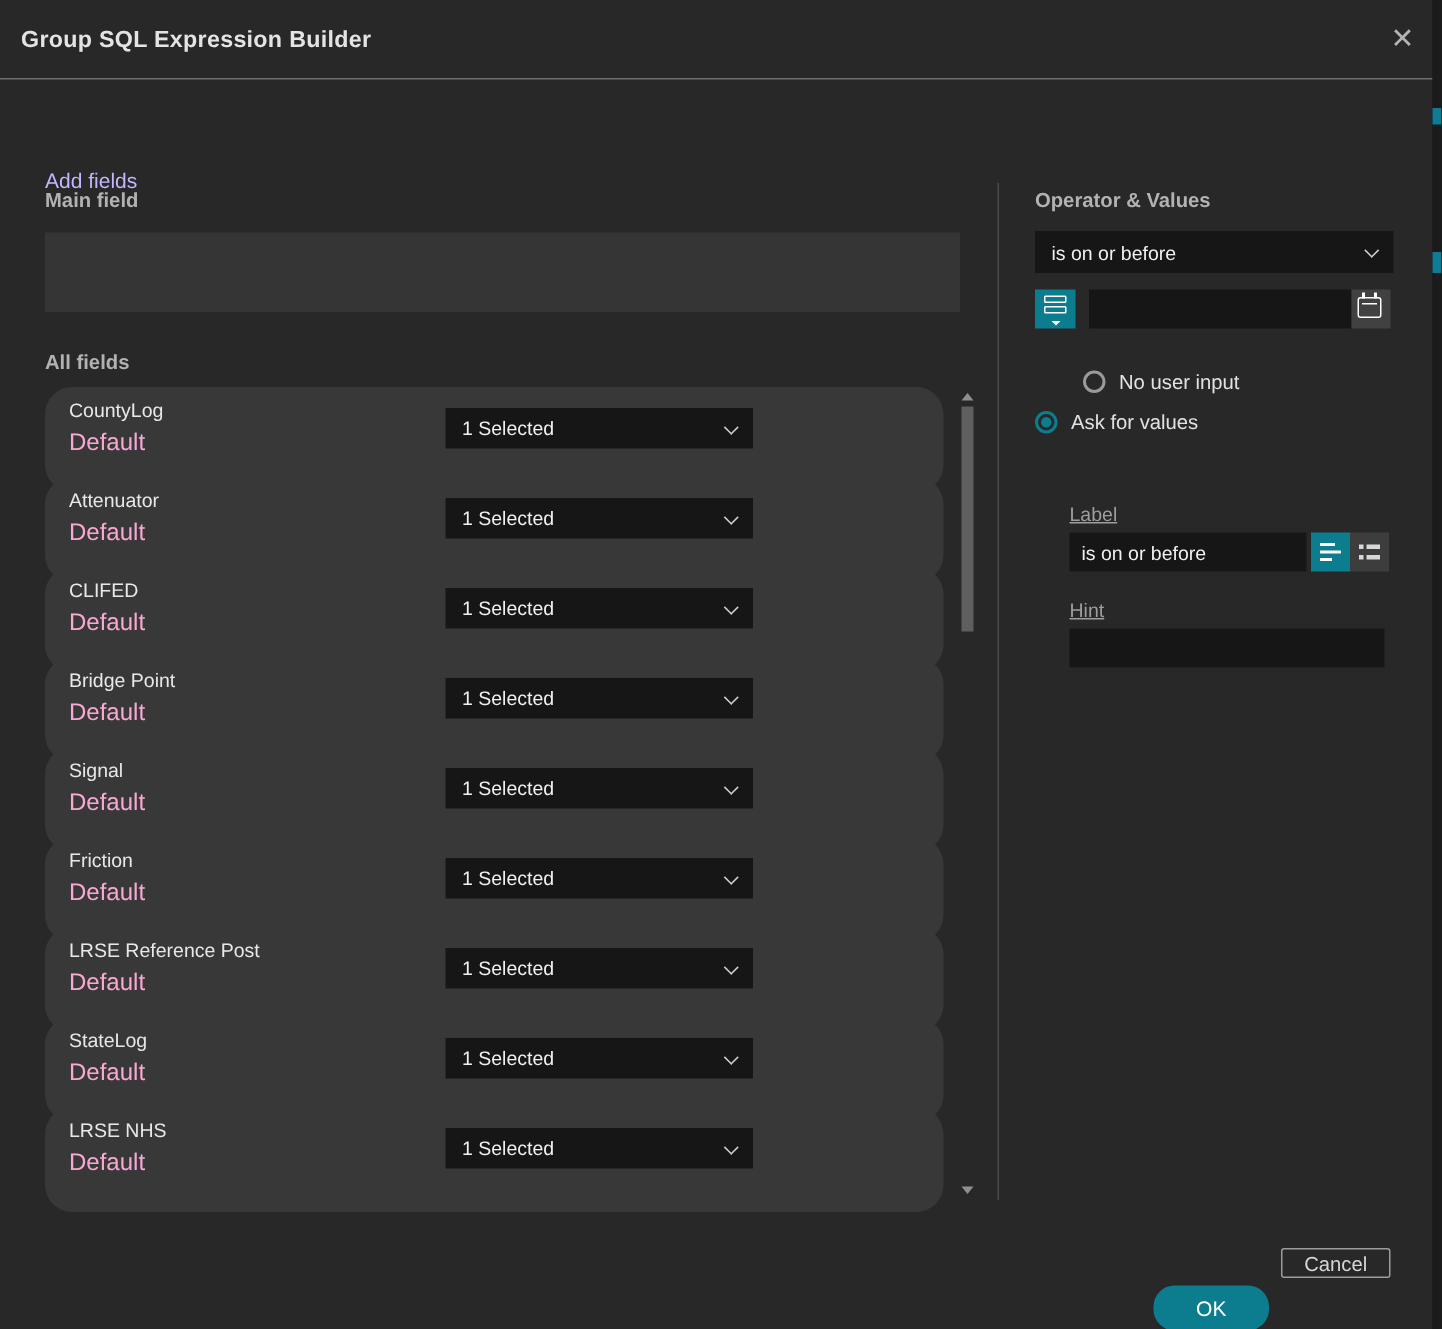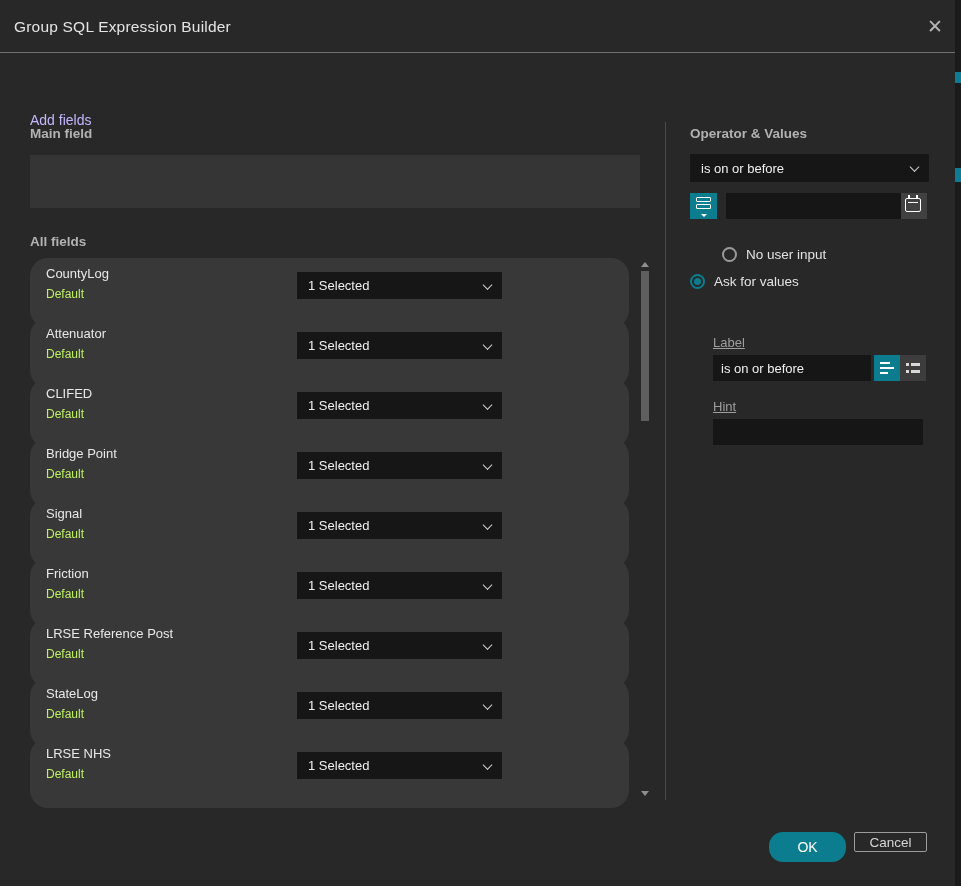--- a/index.html
+++ b/index.html
@@ -5,21 +5,21 @@
   * { margin:0; padding:0; box-sizing:border-box; }
   html,body { width:961px; height:886px; background:#191919; overflow:hidden; }
   body { font-family:"Liberation Sans", sans-serif; position:relative; }
 
   .dialog { position:absolute; left:0; top:0; width:955px; height:886px; background:#282828; }
 
   
   .titlebar { position:absolute; left:0; top:0; width:955px; height:53px;
               border-bottom:1px solid #707070; }
   .title { position:absolute; left:14px; top:0; height:53px; line-height:53px;
-           font-size:15.5px; font-weight:400; color:#e4e4e4; letter-spacing:.2px; }
+           font-size:15.5px; font-weight:700; color:#e4e4e4; letter-spacing:.2px; }
   .close-btn { position:absolute; left:921px; top:13px; width:28px; height:28px;
                color:#b4b4b4; font-size:19px; line-height:28px; text-align:center;
                cursor:pointer; font-weight:300; }
 
   
   .h-add { position:absolute; left:30px; top:84px; font-size:14px; font-weight:400; color:#c4b5fd;margin-top:28px; }
   .h-main { position:absolute; left:30px; top:126px; font-size:13.5px; font-weight:700; color:#b2b2b2; }
   .h-all { position:absolute; left:30px; top:234px; font-size:13.5px; font-weight:700; color:#b2b2b2; }
   .h-op { position:absolute; left:690px; top:126px; font-size:13.5px; font-weight:700; color:#b2b2b2; }
 
@@ -46,21 +46,21 @@
   .cal::after { content:""; position:absolute; top:-4px; left:2px; width:2px; height:4px;
                 background:#f2b33d; box-shadow:8px 0 0 #f2b33d; }
   .cal.white { border-color:#ffffff; left:4px; top:5px; }
   .cal.white::before { border-top-color:#ffffff; }
   .cal.white::after { background:#ffffff; box-shadow:8px 0 0 #ffffff; }
 
   
   .rows { position:absolute; left:30px; top:258px; width:599px; }
   .frow { position:absolute; left:0; width:599px; height:70px; background:#383838;border-radius:18px; }
   .frow .fname { position:absolute; left:16px; top:8px; font-size:13px; color:#e8e8e8; }
-  .frow .fsub  { position:absolute; left:16px; top:29px; font-size:12px; color:#bef264;text-align:right; }
+  .frow .fsub  { position:absolute; left:16px; top:29px; font-size:16px; color:#f9a8d4;text-align:right; }
   .frow .select { left:267px; top:14px; width:205px; height:27px; background:#161616; }
 
   
   .sbar { position:absolute; left:639px; top:258px; width:12px; height:542px; }
   .sb-up, .sb-dn { position:absolute; left:2px; width:0; height:0;
                    border-left:4.5px solid transparent; border-right:4.5px solid transparent; }
   .sb-up { top:4px; border-bottom:5px solid #8f8f8f; }
   .sb-dn { bottom:4px; border-top:5px solid #8f8f8f; }
   .sb-thumb { position:absolute; left:2px; top:13px; width:8px; height:150px; background:#5f5f5f; cursor:grab; }
 
@@ -108,21 +108,21 @@
   .sty-align .l1 { top:7px;  width:10px; }
   .sty-align .l2 { top:12px; width:14px; }
   .sty-align .l3 { top:17px; width:8px; }
   .sty-list i { position:absolute; height:2.5px; background:#d8d8d8; display:block; }
   .sty-list .d  { width:2.5px; left:6px; }
   .sty-list .ln { width:9px; left:11px; }
   .sty-list .r1a { top:8px; } .sty-list .r1b { top:8px; }
   .sty-list .r2a { top:15px; } .sty-list .r2b { top:15px; }
 
   
-  .ok-btn { position:absolute; left:769px; top:832px; width:77px; height:30px;
+  .ok-btn { position:absolute; left:769px; top:857px; width:77px; height:30px;
             background:var(--accent); color:#fff; font-size:14px; border:none;
             border-radius:14px; cursor:pointer; font-family:inherit; }
   .cancel-btn { position:absolute; left:854px; top:832px; width:73px; height:20px;
                 background:transparent; color:#d6d6d6; font-size:13.5px;
                 border:1px solid #9c9c9c; border-radius:2px; cursor:pointer; font-family:inherit; }
 
   
   .edge { position:absolute; left:955px; top:0; width:6px; height:886px; background:#1b1b1b; }
   .edge .blip { position:absolute; left:0; width:6px; background:#0f7b95; }
   .blip1 { top:72px; height:11px; } .blip2 { top:168px; height:14px; }

